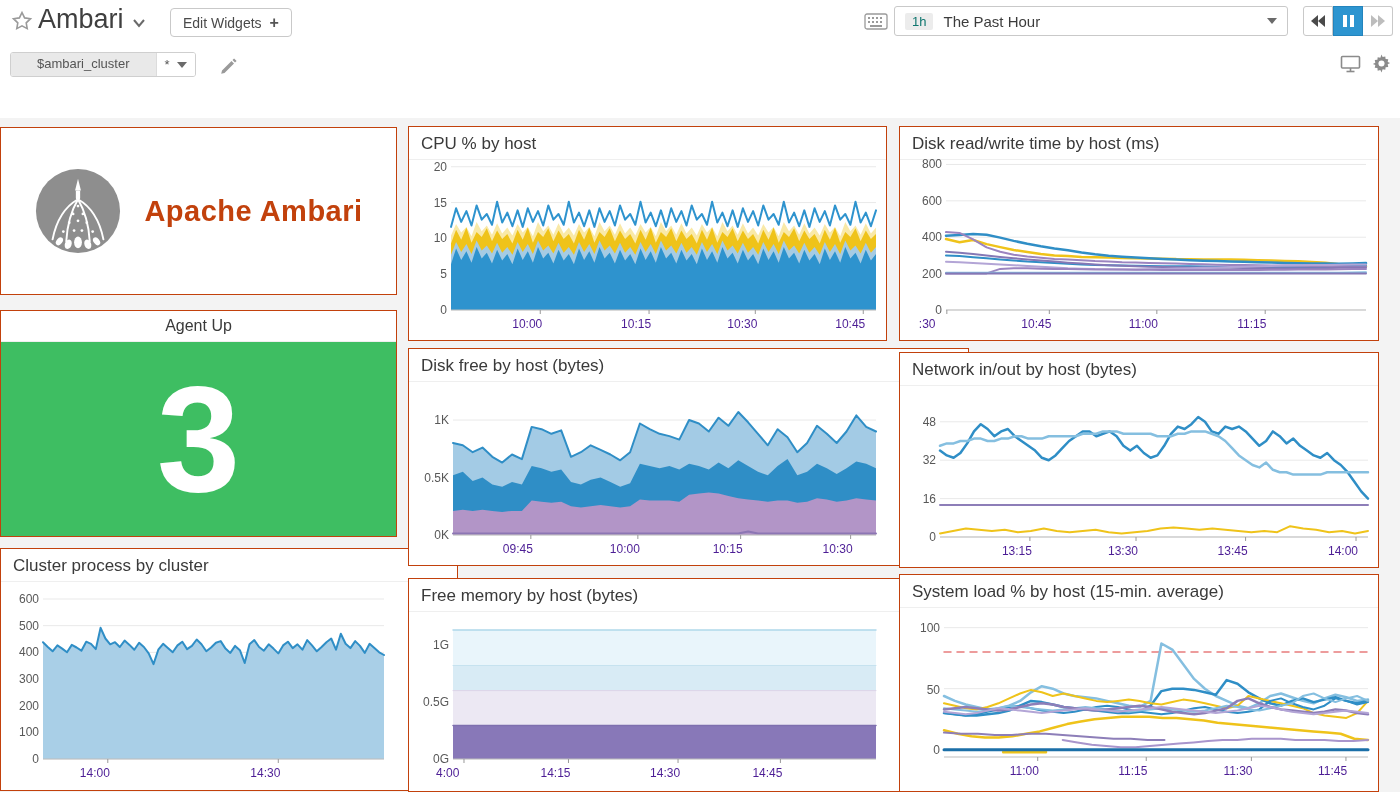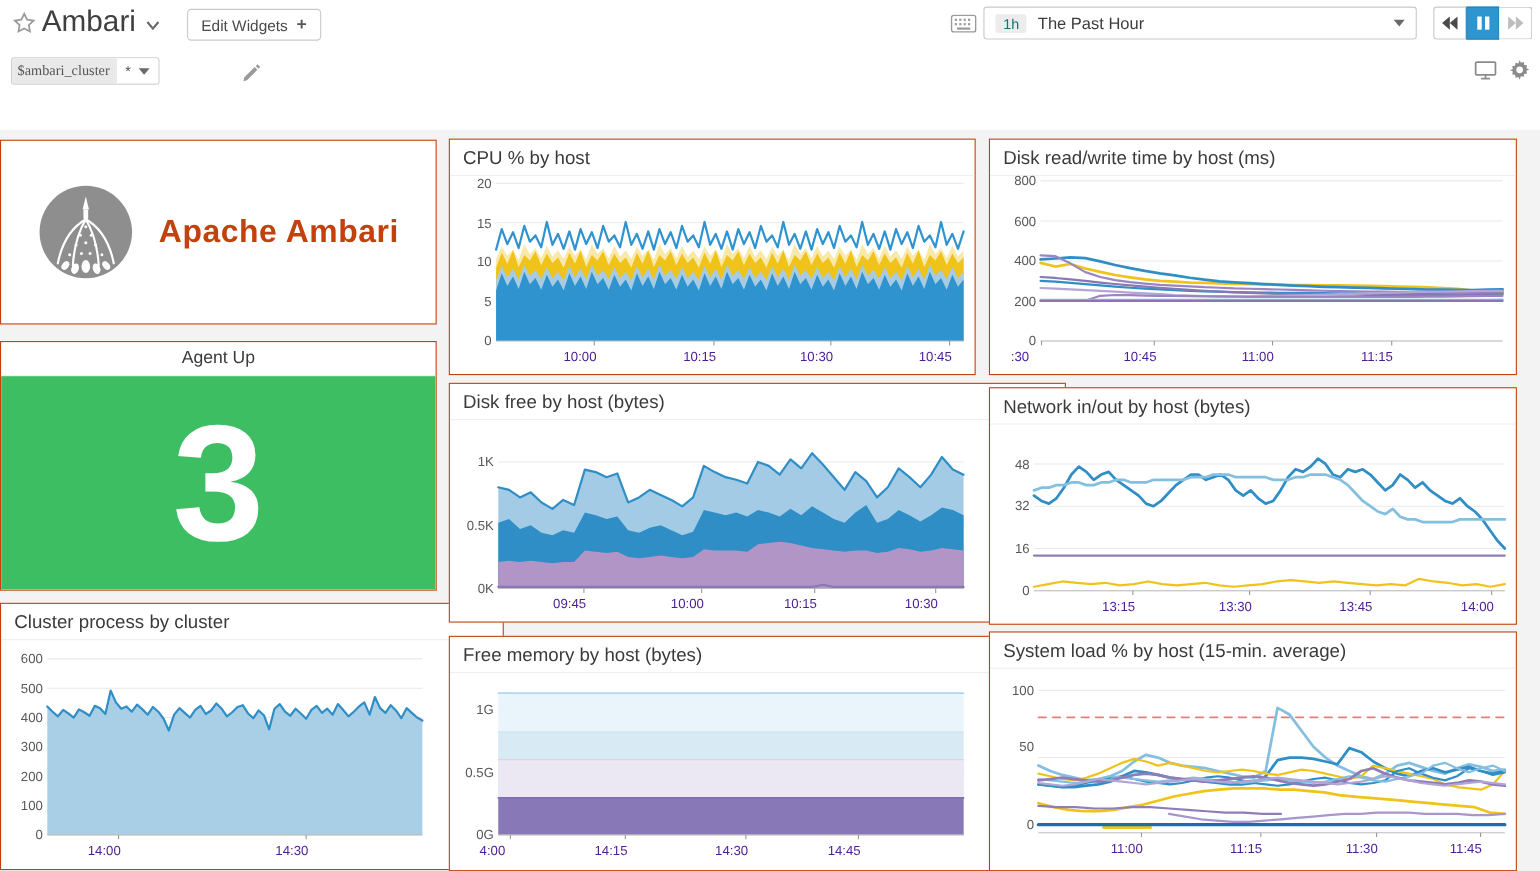--- a/index.html
+++ b/index.html
@@ -27,21 +27,21 @@
   .btn-group { position:absolute; left:1303px; top:6px; display:flex; }
   .bg-btn { width:30px; height:30px; border:1px solid #c9c9c9; background:#fff;
     display:flex; align-items:center; justify-content:center; cursor:pointer; }
   .bg-btn:first-child { border-radius:3px 0 0 3px; }
   .bg-btn:last-child { border-radius:0 3px 3px 0; border-left:none; }
   .bg-btn.active { background:#2D95D0; border-color:#2384bd; }
   .pause-bars { display:flex; gap:3px; }
   .pause-bars i { display:block; width:4px; height:12px; background:#fff; }
   .var-ctrl { position:absolute; left:10px; top:52px; height:25px; display:flex;
     border:1px solid #cfcfcf; border-radius:3px; overflow:hidden; cursor:pointer; }
-  .var-name { background:#e9e9e9; padding:3px 5px; font-family:Liberation Serif, serif;
+  .var-name { background:#e9e9e9; padding:3px 26px; font-family:Liberation Sans, sans-serif;
     font-size:13px; color:#555; }
   .var-value { background:#fff; padding:3px 8px; font-size:13px; color:#555;
     display:flex; align-items:center; gap:7px; border-left:1px solid #dcdcdc; }
   .pencil-icon { position:absolute; left:220px; top:56px; }
   .monitor-icon { position:absolute; left:1340px; top:55px; cursor:pointer; }
   .gear-icon { position:absolute; left:1372px; top:54px; cursor:pointer; }
 
   
   .panel { position:absolute; background:#fff; border:1px solid #c2410c; overflow:hidden; }
   .panel-title { height:33px; padding:7px 12px 0 12px; font-size:17px; color:#3a3a3a;
@@ -399,19 +399,19 @@
         <path d="M59.4 139.1L101.8 139.1" fill="none" stroke="#EFC31A" stroke-width="3" stroke-linejoin="round" stroke-linecap="round"></path>
         <path d="M0.0 136.7L424.0 136.7" fill="none" stroke="#1B6FA8" stroke-width="3" stroke-linejoin="round" stroke-linecap="round"></path>
         <line x1="0" y1="144" x2="424" y2="144" stroke="#bdbdbd" stroke-width="1"></line>
         <line x1="93.70400000000001" y1="144" x2="93.70400000000001" y2="148" stroke="#999" stroke-width="1"></line>
         <line x1="202.248" y1="144" x2="202.248" y2="148" stroke="#999" stroke-width="1"></line>
         <line x1="307.4" y1="144" x2="307.4" y2="148" stroke="#999" stroke-width="1"></line>
         <line x1="401.952" y1="144" x2="401.952" y2="148" stroke="#999" stroke-width="1"></line>
       </svg>
     </div>
 <div class="ylab" style="left: 4px; top: 167.678px;">0</div>
-    <div class="ylab" style="left: 4px; top: 97px; text-align: right;">50</div>
+    <div class="ylab" style="left: 4px; top: 108px; text-align: right;">50</div>
     <div class="ylab" style="left: 4px; top: 45.6441px;">100</div>
     <div class="xlab" style="left: 109.704px; top: 189px;">11:00</div>
     <div class="xlab" style="left: 218.248px; top: 189px;">11:15</div>
     <div class="xlab" style="left: 323.4px; top: 189px;">11:30</div>
     <div class="xlab" style="left: 417.952px; top: 189px;">11:45</div>
   </div>
 
 </body></html>

